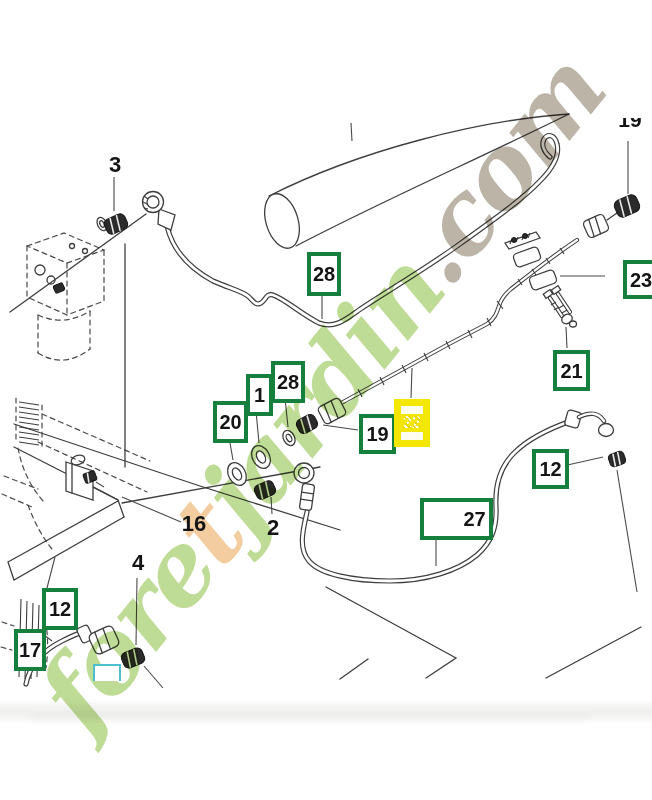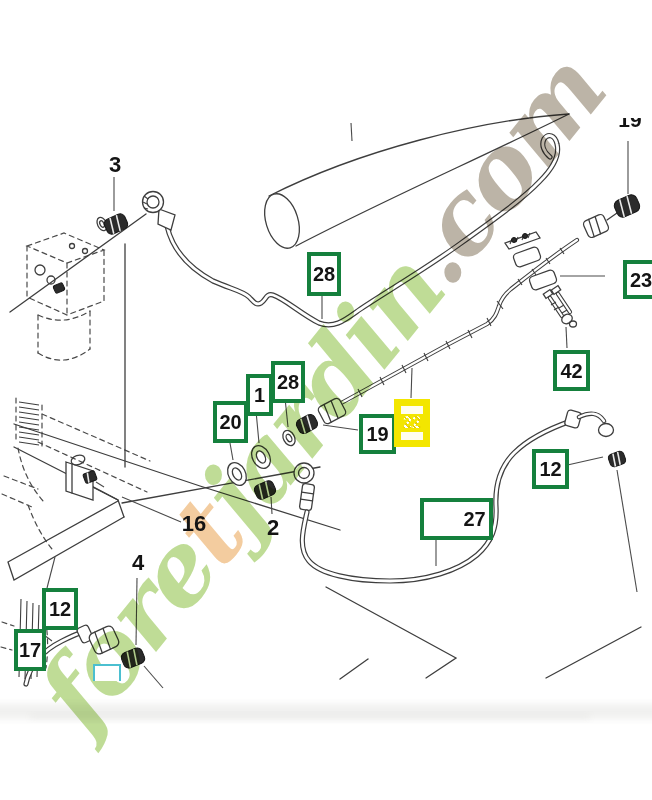--- a/index.html
+++ b/index.html
@@ -306,21 +306,21 @@
     </text>
   </g>
 </svg>
 
 <div class="co plain co-3">3</div>
 <div class="co boxed co-28">28</div>
 <div class="co plain co-19tr">
       <span>19</span>
     </div>
 <div class="co boxed co-23">23</div>
-<div class="co boxed co-24">42</div>
+<div class="co boxed co-24">21</div>
 <div class="co boxed co-20">20</div>
 <div class="co boxed co-1">1</div>
 <div class="co boxed co-21">28</div>
 <div class="co boxed co-19c">19</div>
 <div class="co co-22">
   <span class="bar"></span>
   <span class="num">22</span>
   <span class="bar"></span>
 </div>
 <div class="co boxed co-11">12</div>

